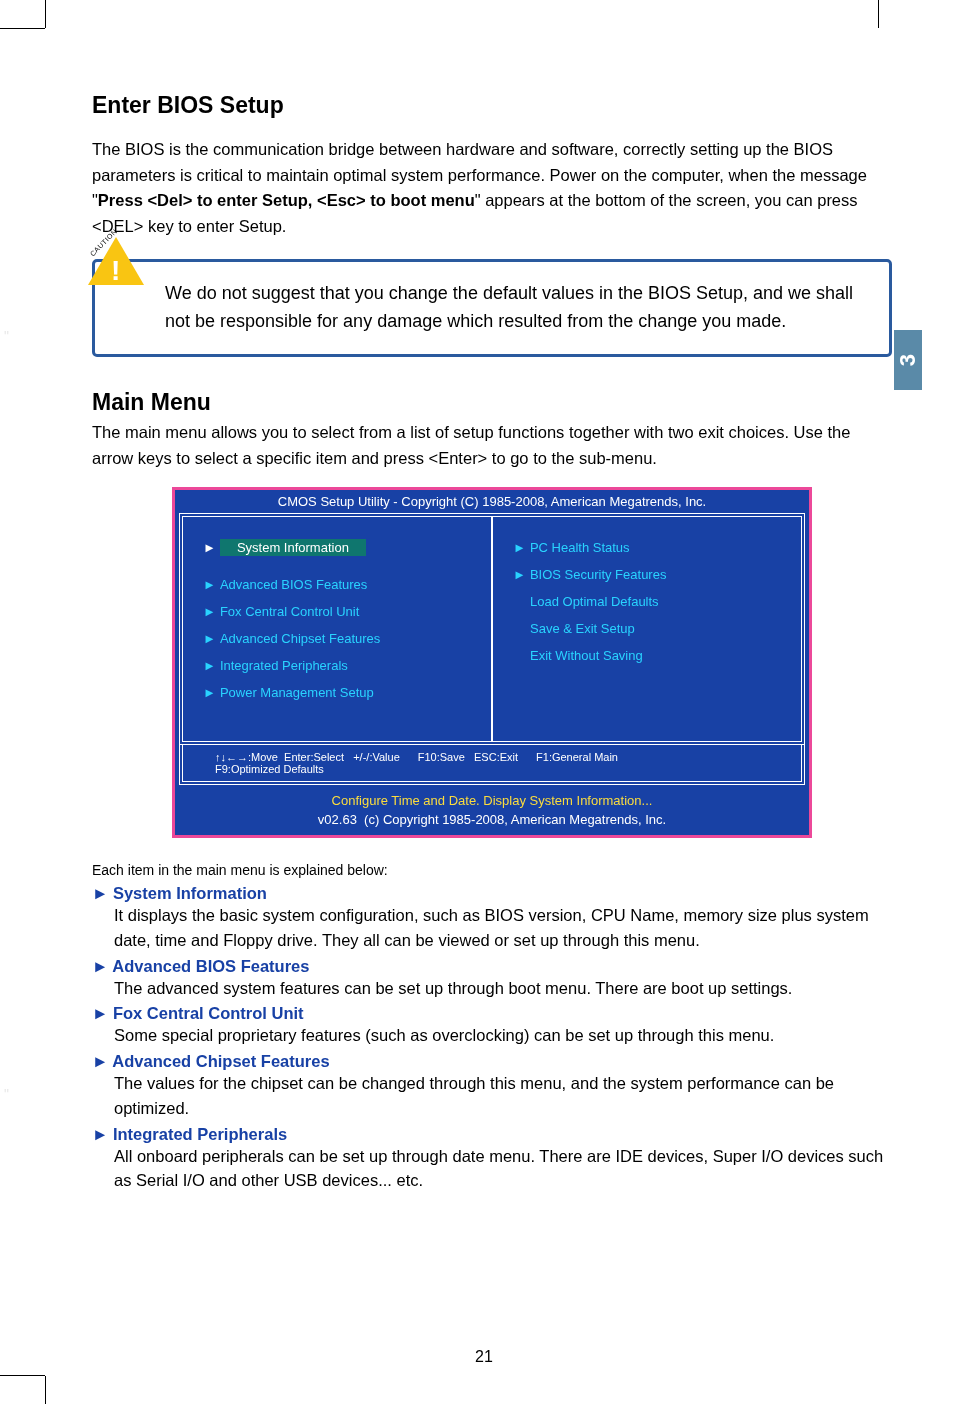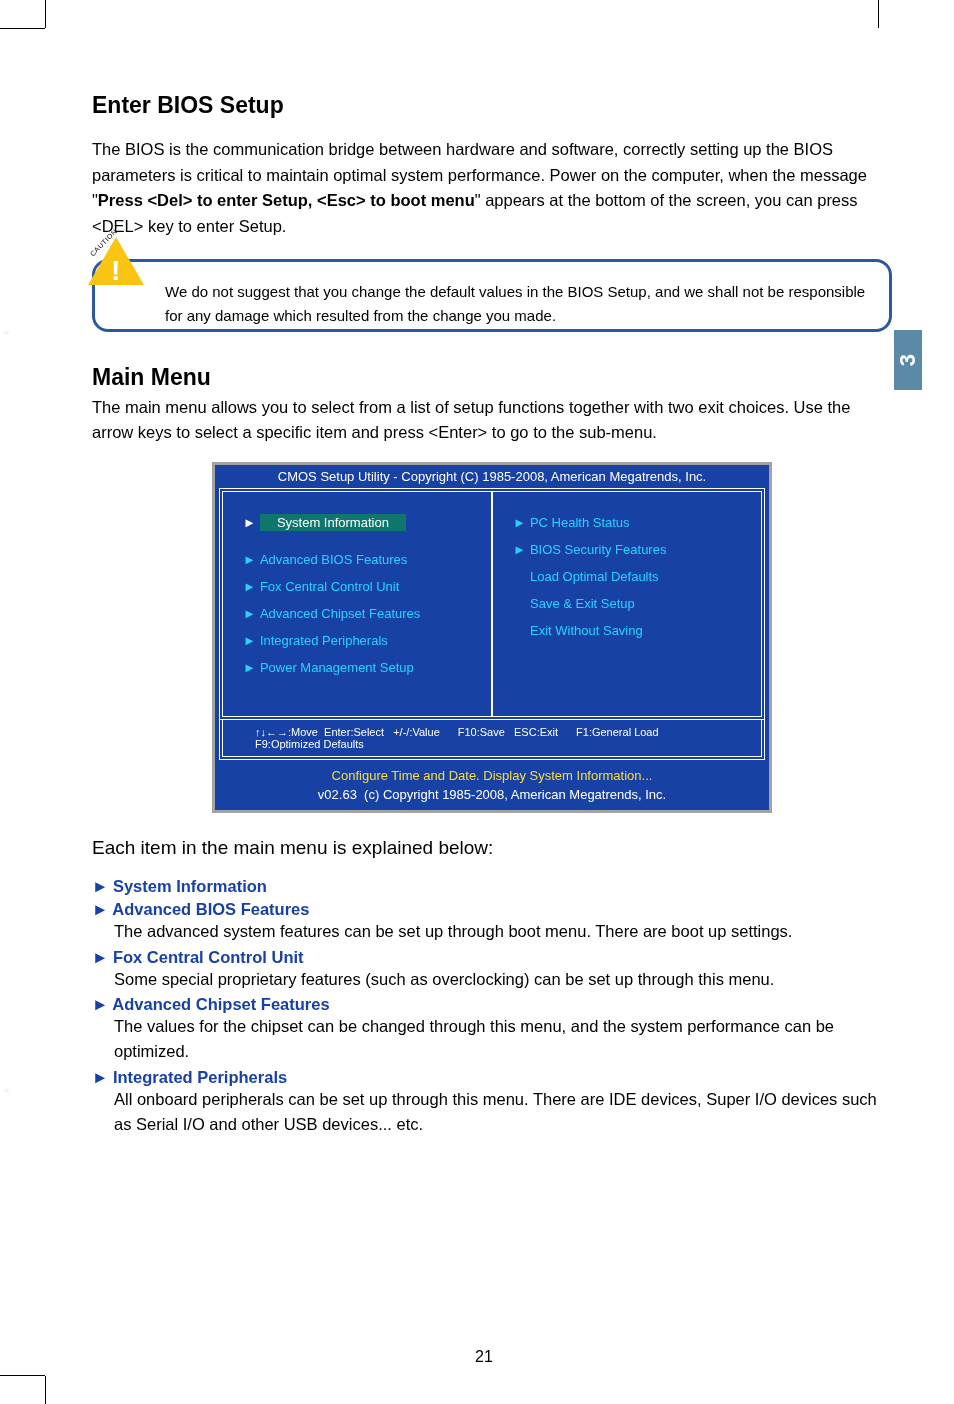--- a/index.html
+++ b/index.html
@@ -69,24 +69,24 @@
     line-height: 1.55;
     margin-bottom: 16px;
   }
   .caution-box {
     position: relative;
     margin-top: 20px;
     margin-bottom: 32px;
   }
   .caution-frame {
     border: 3px solid #2a5a9e;
-    border-radius: 16px;
-    padding: 18px 20px 2px 70px;
+    border-radius: 5px;
+    padding: 18px 20px 18px 70px;
     background: #fff;
-    font-size: 15px;
+    font-size: 18px;
     line-height: 1.55;
   }
   .caution-triangle {
     position: absolute;
     left: -4px; top: -22px;
     width: 0; height: 0;
     border-left: 28px solid transparent;
     border-right: 28px solid transparent;
     border-bottom: 48px solid #f9c512;
     z-index: 2;
@@ -106,23 +106,23 @@
     transform: rotate(-45deg);
     z-index: 5;
     letter-spacing: 0.5px;
   }
   h2.sub-title {
     font-size: 23px;
     font-weight: bold;
     margin-bottom: 4px;
   }
   .bios-box {
-    width: 560px;
+    width: 640px;
     margin: 14px auto 24px auto;
-    border: 3px solid #a3a3a3;
+    border: 3px solid #ec4899;
     background: #1841a5;
   }
   .bios-header {
     background: #1841a5;
     color: #fff;
     text-align: center;
     font-size: 13px;
     padding: 4px 0;
   }
   .bios-columns {
@@ -168,22 +168,22 @@
     text-align: center;
     padding: 8px 0 2px 0;
   }
   .bios-copyright {
     color: #fff;
     font-size: 13px;
     text-align: center;
     padding: 2px 0 8px 0;
   }
   .explain-intro {
-    font-size: 19px;
-    margin-bottom: 18px;
+    font-size: 14px;
+    margin-bottom: 6px;
   }
   .explain-item {
     margin-bottom: 4px;
   }
   .explain-header {
     color: #1841a5;
     font-weight: bold;
     font-size: 16.5px;
   }
   .explain-body {
@@ -257,47 +257,48 @@
         <span>Enter:Select</span>&nbsp;&nbsp;
         <span>+/-/:Value</span>
         <br>
         <span>F9:Optimized Defaults</span>
       </div>
       <div>
         <span>F10:Save</span>&nbsp;&nbsp;
         <span>ESC:Exit</span>
       </div>
       <div>
-        <span>F1:General Load</span>
+        <span>F1:General Main</span>
       </div>
     </div>
     <div class="bios-footer">Configure Time and Date.  Display System Information...</div>
     <div class="bios-copyright">
       <span>v02.63</span>&nbsp;&nbsp;<span>(c) Copyright 1985-2008, American Megatrends, Inc.</span>
     </div>
   </div>
 
   <p class="explain-intro">Each item in the main menu is explained below:</p>
   <div id="explain-list">
       <div class="explain-item">
         <div class="explain-header">► System Information</div>
+        <div class="explain-body">It displays the basic system configuration, such as BIOS version, CPU Name, memory size plus system date, time and Floppy drive. They all can be viewed or set up through this menu.</div>
       </div>
       <div class="explain-item">
         <div class="explain-header">► Advanced BIOS Features</div>
         <div class="explain-body">The advanced system features can be set up through boot menu. There are boot up settings.</div>
       </div>
       <div class="explain-item">
         <div class="explain-header">► Fox Central Control Unit</div>
         <div class="explain-body">Some special proprietary features (such as overclocking) can be set up through this menu.</div>
       </div>
       <div class="explain-item">
         <div class="explain-header">► Advanced Chipset Features</div>
         <div class="explain-body">The values for the chipset can be changed through this menu, and the system performance can be optimized.</div>
       </div>
       <div class="explain-item">
         <div class="explain-header">► Integrated Peripherals</div>
-        <div class="explain-body">All onboard peripherals can be set up through this menu. There are IDE devices, Super I/O devices such as Serial I/O and other USB devices... etc.</div>
+        <div class="explain-body">All onboard peripherals can be set up through date menu. There are IDE devices, Super I/O devices such as Serial I/O and other USB devices... etc.</div>
       </div>
     </div>
 
 </div>
 
 <div class="page-num" style="top:1348px;padding-left:14px;">21</div>
 
 </body></html>

